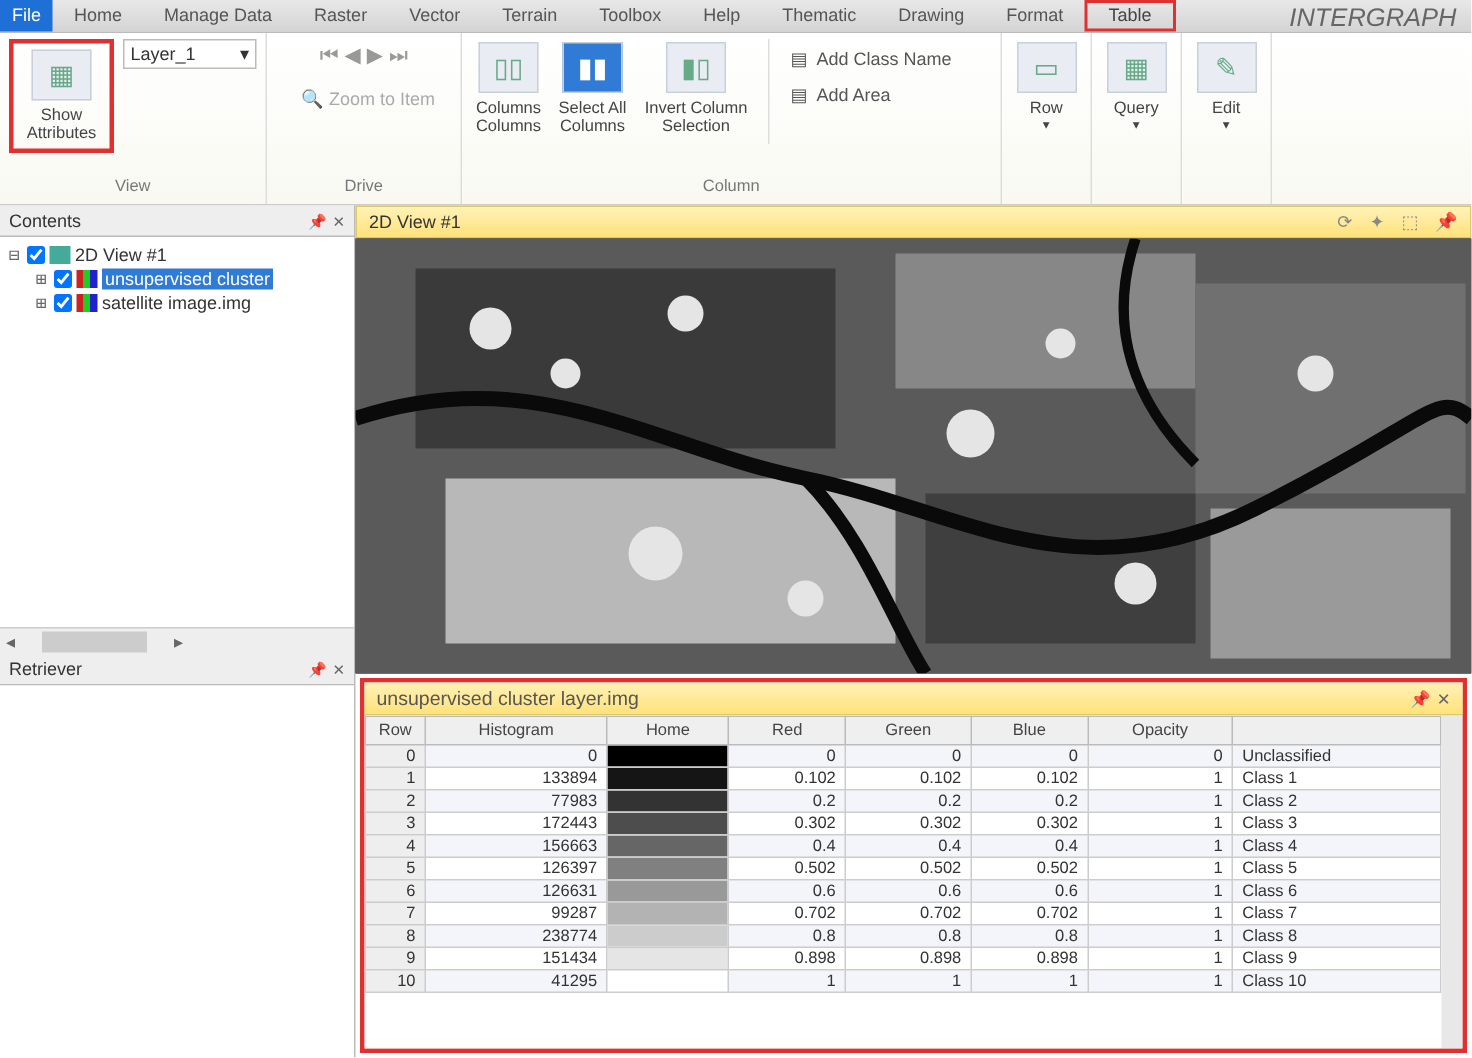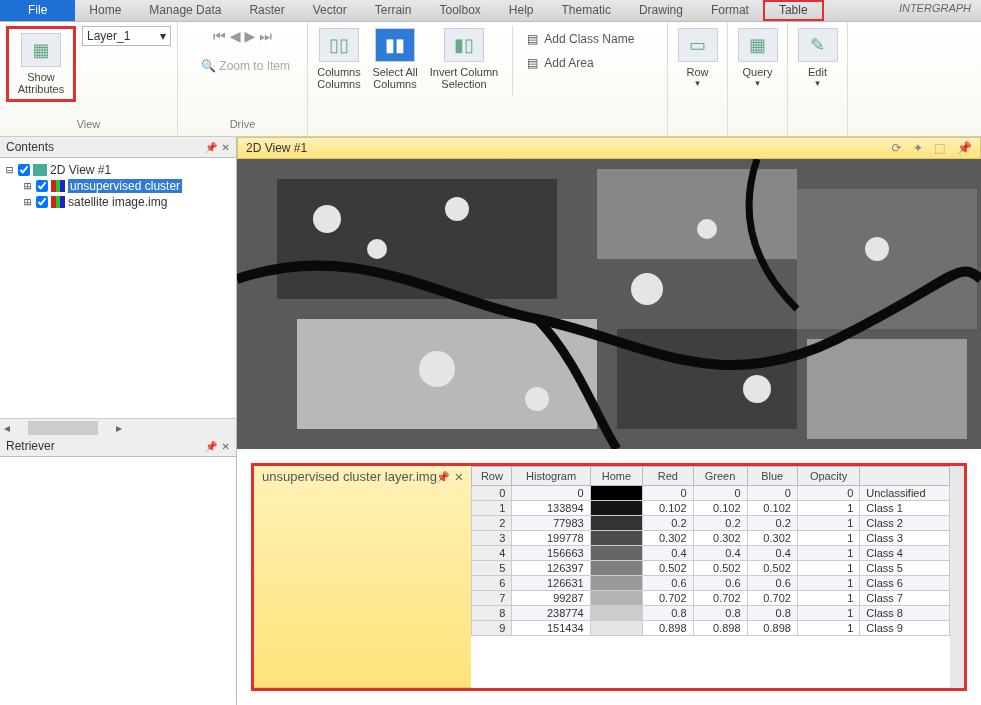--- a/index.html
+++ b/index.html
@@ -1,23 +1,23 @@
 <!DOCTYPE html>
 <html><head>
 <meta charset="utf-8">
 <style>
 * { box-sizing: border-box; margin: 0; padding: 0; }
 body { font-family: "Segoe UI", Tahoma, sans-serif; font-size: 12px; background: #fff; width: 981px; height: 705px; overflow: hidden; position: relative; color: #333; }
 
 
 .menubar { display: flex; height: 22px; background: linear-gradient(#e8e8e8,#d4d4d4); border-bottom: 1px solid #bbb; align-items: stretch; position: relative;}
 .menubar .item { padding: 3px 14px; color: #555; cursor: pointer; }
-.menubar .file { background: #1e6fd6; color: #fff; padding: 3px 28px; }
+.menubar .file { background: #1e6fd6; color: #fff; padding: 3px 8px; }
 .menubar .table-highlight { border: 2px solid #e03030; padding: 1px 14px; color:#444; }
-.brand { position: absolute; right: 10px; top: 2px; font-style: italic; font-size: 11px; color: #666; }
+.brand { position: absolute; right: 10px; top: 2px; font-style: italic; font-size: 17px; color: #666; }
 
 
 .ribbon { display: flex; height: 115px; background: linear-gradient(#fff,#f9f9f2); border-bottom: 1px solid #ccc; }
 .rgrp { border-right: 1px solid #ddd; display: flex; flex-direction: column; justify-content: space-between; padding: 4px 6px; }
 .rgrp .grpitems { display: flex; gap: 6px; align-items: flex-start; }
 .rgrp .grplabel { text-align: center; font-size: 11px; color: #777; padding-bottom: 2px; }
 .bigbtn { display: flex; flex-direction: column; align-items: center; width: 60px; text-align: center; font-size: 11px; color: #444; cursor: pointer; padding: 2px; }
 .bigbtn .ic { width: 40px; height: 34px; background: #e9ecf2; border: 1px solid #c8d0dc; margin-bottom: 4px; display:flex; align-items:center; justify-content:center; font-size:18px; color:#6a8; }
 .bigbtn.small { width: 50px; }
 .showattr-wrap { border: 3px solid #e03030; padding: 2px; }
@@ -50,21 +50,21 @@
 
 .retriever { flex:1; background:#fff; }
 
 
 .viewhead { background: linear-gradient(#fff2b8,#ffe27a); border:1px solid #d9c96a; padding:3px 8px; font-size:12px; display:flex; justify-content:space-between; align-items:center; }
 .viewhead .tools span { margin-left:8px; color:#888; cursor:pointer; font-size:12px; }
 .mapcanvas { flex:0 0 290px; background:#000; position:relative; overflow:hidden; }
 .mapcanvas svg { width:100%; height:100%; display:block; }
 
 
-.tablepane { position:relative; flex:1; border:3px solid #e03030; margin:14px; display:flex; flex-direction:row; }
+.tablepane { position:relative; flex:1; border:3px solid #e03030; margin:3px; display:flex; flex-direction:column; }
 .tblhead { background: linear-gradient(#fff2b8,#ffe27a); border-bottom:1px solid #d9c96a; padding:3px 8px; font-size:13px; color:#555; display:flex; justify-content:space-between; }
 .tblhead .ctrl { color:#666; font-size:11px; cursor:pointer; }
 .tblgrid { flex:1; overflow:auto; background:#fff; }
 table { border-collapse:collapse; width:100%; font-size:11px; }
 th { background:#efefef; border:1px solid #bbb; padding:3px 6px; font-weight:normal; color:#444; text-align:center; }
 td { border:1px solid #ccc; padding:1px 6px; text-align:right; }
 tbody tr:nth-child(odd) td { background:#f4f5fb; }
 td.rowcell { background:#eee !important; text-align:right; width:40px; }
 td.colorcell { padding:0; }
 td.colorcell div { height:14px; }
@@ -142,20 +142,21 @@
         <div class="colitem">
           <span>▤</span>
           <span>Add Class Name</span>
         </div>
         <div class="colitem">
           <span>▤</span>
           <span>Add Area</span>
         </div>
       </div>
     </div>
+    <div class="grplabel">Column</div>
   </div>
 
   <div class="rgrp" style="width:60px">
     <div class="grpitems">
         <div class="bigbtn small">
       <div class="ic">▭</div>
       <span>Row</span>
       <span style="font-size:9px">▾</span>
     </div>
       </div>
@@ -310,21 +311,21 @@
                     <div style="background:#333333"></div>
                   </td>
                   <td>0.2</td>
                   <td>0.2</td>
                   <td>0.2</td>
                   <td>1</td>
                   <td class="classcell">Class 2</td>
                 </tr>
                 <tr>
                   <td class="rowcell">3</td>
-                  <td>199778</td>
+                  <td>172443</td>
                   <td class="colorcell">
                     <div style="background:#4d4d4d"></div>
                   </td>
                   <td>0.302</td>
                   <td>0.302</td>
                   <td>0.302</td>
                   <td>1</td>
                   <td class="classcell">Class 3</td>
                 </tr>
                 <tr>
@@ -391,20 +392,32 @@
                   <td class="rowcell">9</td>
                   <td>151434</td>
                   <td class="colorcell">
                     <div style="background:#e5e5e5"></div>
                   </td>
                   <td>0.898</td>
                   <td>0.898</td>
                   <td>0.898</td>
                   <td>1</td>
                   <td class="classcell">Class 9</td>
+                </tr>
+                <tr>
+                  <td class="rowcell">10</td>
+                  <td>41295</td>
+                  <td class="colorcell">
+                    <div style="background:#ffffff"></div>
+                  </td>
+                  <td>1</td>
+                  <td>1</td>
+                  <td>1</td>
+                  <td>1</td>
+                  <td class="classcell">Class 10</td>
                 </tr>
               </tbody>
           </table>
         </div>
         <div class="scrollstub"></div>
       </div>
     </div>
   </div>
 </div>
 

